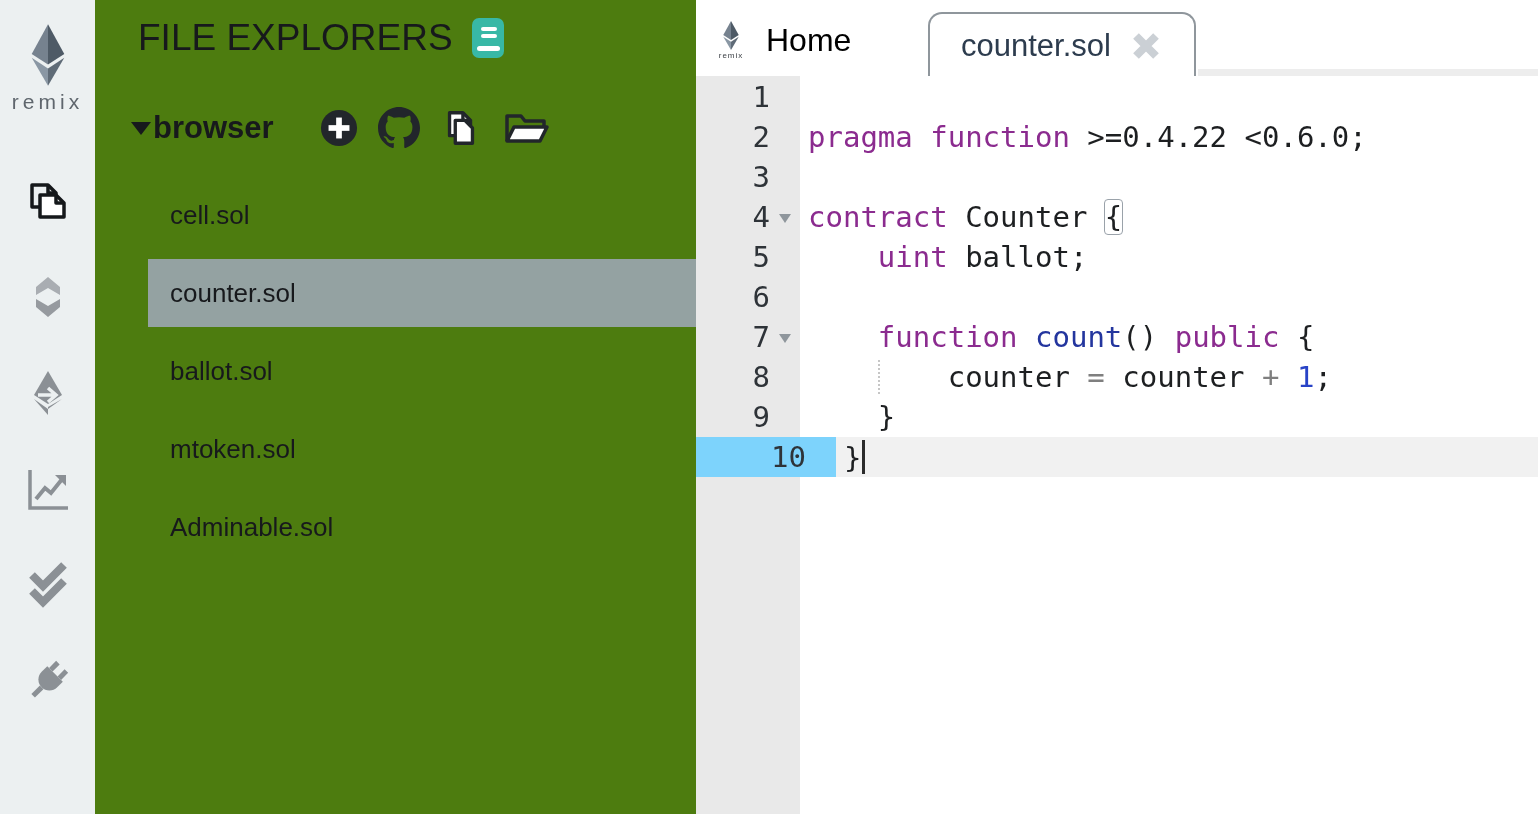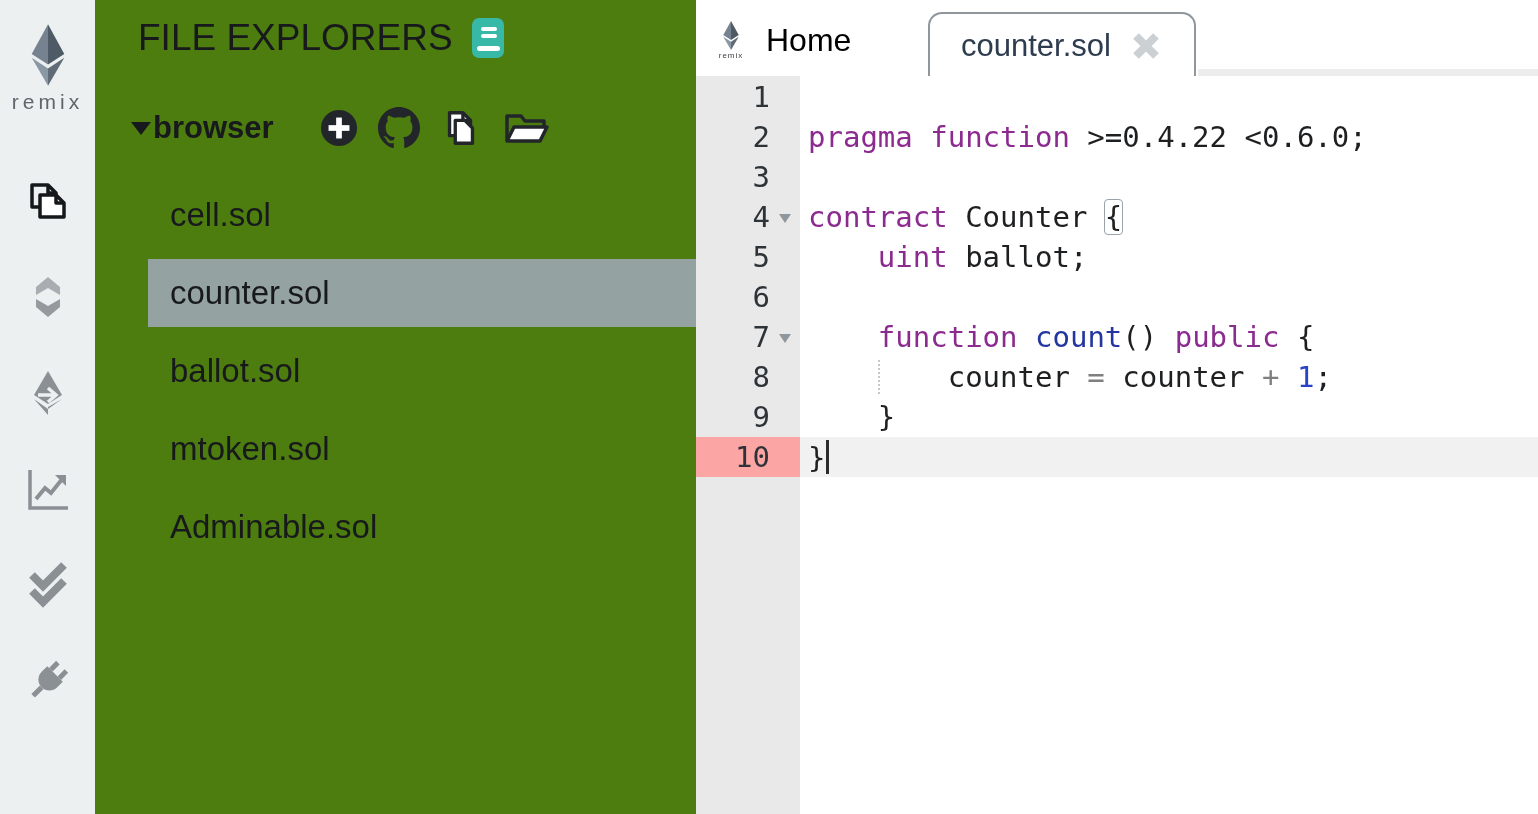--- a/index.html
+++ b/index.html
@@ -24,21 +24,21 @@
   .fe-title{font-size:37px;font-weight:400;color:#17191c;margin:0;letter-spacing:0;}
   .book-icon svg{width:40px;height:44px;display:block;}
   .workspace-row{position:absolute;left:36px;top:103px;display:flex;align-items:center;cursor:pointer;}
   .caret-down{width:0;height:0;border-left:10px solid transparent;border-right:10px solid transparent;
               border-top:13px solid #17191c;margin-right:2px;}
   .workspace-label{font-size:31px;font-weight:700;color:#17191c;}
   .fe-toolbar{display:flex;align-items:center;gap:20px;margin-left:46px;}
   .fe-tool{display:flex;align-items:center;justify-content:center;cursor:pointer;color:#22262b;}
   .file-list{position:absolute;left:0;top:181px;width:601px;}
   .file-item{height:68px;margin:0 0 10px 53px;display:flex;align-items:center;
-             padding-left:22px;font-size:33px;color:#17191c;cursor:pointer;}
+             padding-left:22px;font-size:26px;color:#17191c;cursor:pointer;}
   .file-item.selected{background:#94a2a2;}
 
   
   .editor-pane{position:absolute;left:696px;top:0;width:842px;height:814px;background:#fff;}
   .tab-bar{position:absolute;left:0;top:0;width:842px;height:76px;background:#fff;}
   .tab-home{position:absolute;left:14px;top:8px;height:64px;display:flex;align-items:center;gap:14px;cursor:pointer;}
   .home-logo{display:flex;flex-direction:column;align-items:center;width:42px;}
   .home-logo svg{width:22px;height:30px;}
   .home-caption{font-size:8px;letter-spacing:1px;color:#3a3f44;margin-top:1px;}
   .home-label{font-size:32px;color:#000000;}
@@ -49,21 +49,21 @@
   .tab-close svg{width:34px;height:34px;display:block;}
   .tab-right-strip{position:absolute;left:502px;top:69px;width:340px;height:9px;background:#ededed;}
 
   .editor{position:absolute;left:0;top:76px;width:842px;height:738px;background:#fff;}
   .gutter-bg{position:absolute;left:0;top:0;width:104px;height:738px;background:#e9e9e9;}
   .code-lines{position:absolute;left:0;top:1px;width:842px;
               font-family:"DejaVu Sans Mono",monospace;font-size:29px;}
   .code-line{position:relative;height:40px;display:flex;align-items:center;width:842px;}
   .code-line.active{background:#f1f1f1;}
   .gutter-cell{width:104px;height:40px;display:flex;align-items:center;flex:none;}
-  .code-line.active .gutter-cell{background:#fca5a5;}
+  .code-line.active .gutter-cell{background:#7dd3fc;padding-left:36px;}
   .line-num{width:74px;text-align:right;color:#2e3338;flex:none;}
   .fold-cell{width:30px;height:40px;display:flex;justify-content:center;align-items:center;flex:none;}
   .fold-arrow{width:0;height:0;border-left:6px solid transparent;border-right:6px solid transparent;
               border-top:9px solid #8f969c;margin-top:2px;}
   .code-cell{padding-left:8px;white-space:pre;color:#1d1f21;}
   .tk-keyword{color:#8b2b8f;}
   .tk-function{color:#23359e;}
   .tk-number{color:#2843c7;}
   .tk-operator{color:#7f7f7f;}
   .tk-plain{color:#1d1f21;}

